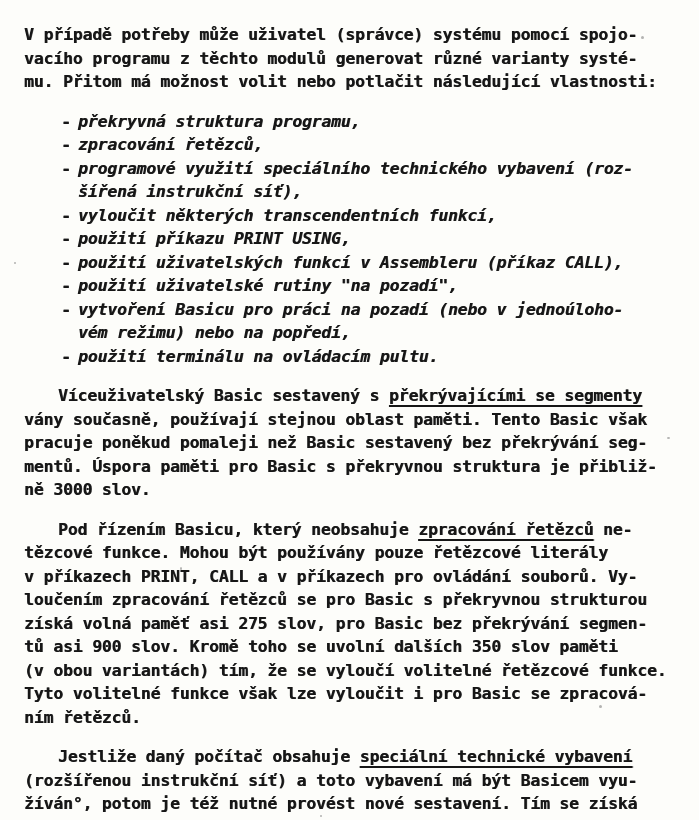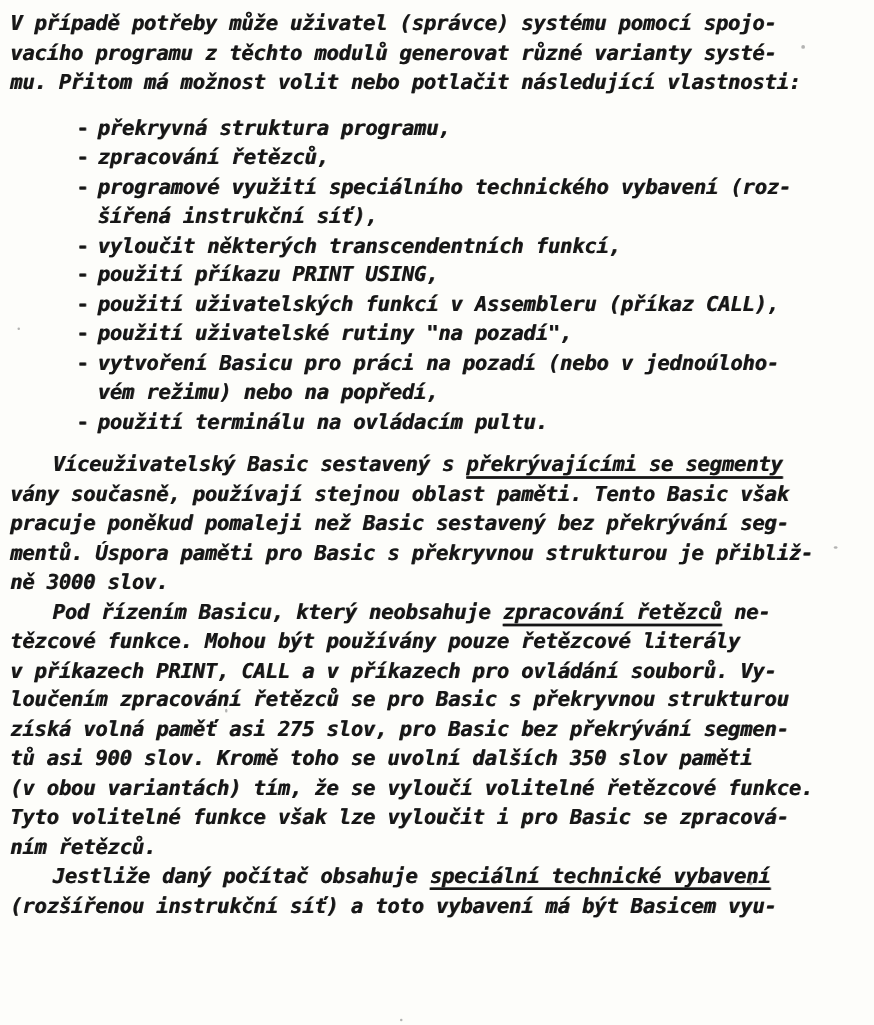--- a/index.html
+++ b/index.html
@@ -12,21 +12,21 @@
     color:#161616;
     position:relative;
   }
   .page{
     padding:7px 4px 0 8px;
     font-size:16.5px;
     line-height:23.5px;
     letter-spacing:-0.2px;
     text-shadow:0.5px 0 0 rgba(20,20,20,0.75);
   }
-  .para{margin:0;font-style:italic;}
+  .para{margin:16px;}
   .line{white-space:pre;}
   .first-indent{padding-left:34px;}
   .ul{
     text-decoration:underline;
     text-decoration-thickness:2px;
     text-underline-offset:3.5px;
   }
   .list{margin:13px 0 11px 0;padding-left:53px;}
   .list-item{display:flex;align-items:flex-start;}
   .dash{width:17px;flex:0 0 17px;}
@@ -107,39 +107,40 @@
       <div class="item-lines">
           <div class="line">použití terminálu na ovládacím pultu.</div>
         </div>
     </div>
   </div>
 
   <div class="para">
     <div class="line first-indent"><span>Víceuživatelský Basic sestavený s </span><span class="ul">překrývajícími se segmenty</span><span></span></div>
     <div class="line">vány současně, používají stejnou oblast paměti. Tento Basic však</div>
     <div class="line">pracuje poněkud pomaleji než Basic sestavený bez překrývání seg-</div>
-    <div class="line">mentů. Úspora paměti pro Basic s překryvnou strukturou je přibliž-</div>
+    <div class="line">mentů. Úspora paměti pro Basic s překryvnou struktura je přibliž-</div>
     <div class="line">ně 3000 slov.</div>
   </div>
 
   <div class="para">
     <div class="line first-indent"><span>Pod řízením Basicu, který neobsahuje </span><span class="ul">zpracování řetězců</span><span> ne-</span></div>
     <div class="line">tězcové funkce. Mohou být používány pouze řetězcové literály</div>
     <div class="line">v příkazech PRINT, CALL a v příkazech pro ovládání souborů. Vy-</div>
     <div class="line">loučením zpracování řetězců se pro Basic s překryvnou strukturou</div>
     <div class="line">získá volná paměť asi 275 slov, pro Basic bez překrývání segmen-</div>
     <div class="line">tů asi 900 slov. Kromě toho se uvolní dalších 350 slov paměti</div>
     <div class="line">(v obou variantách) tím, že se vyloučí volitelné řetězcové funkce.</div>
     <div class="line">Tyto volitelné funkce však lze vyloučit i pro Basic se zpracová-</div>
     <div class="line">ním řetězců.</div>
   </div>
 
   <div class="para">
     <div class="line first-indent"><span>Jestliže daný počítač obsahuje </span><span class="ul">speciální technické vybavení</span><span></span></div>
     <div class="line">(rozšířenou instrukční síť) a toto vybavení má být Basicem vyu-</div>
+    <div class="line">žíván°, potom je též nutné provést nové sestavení. Tím se získá</div>
   </div>
 
 </div>
 
 <div class="speck s1"></div>
 <div class="speck s2"></div>
 <div class="speck s3"></div>
 <div class="speck s4"></div>
 <div class="speck s5"></div>
 <div class="speck s6"></div>

